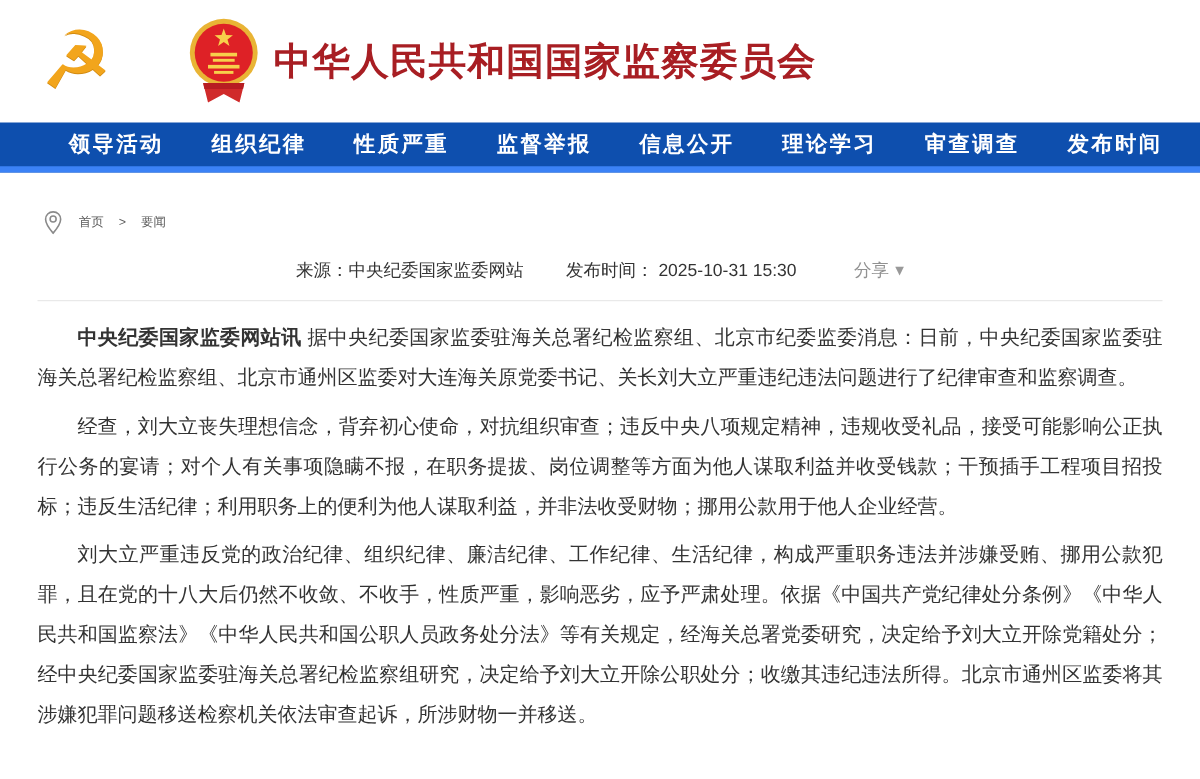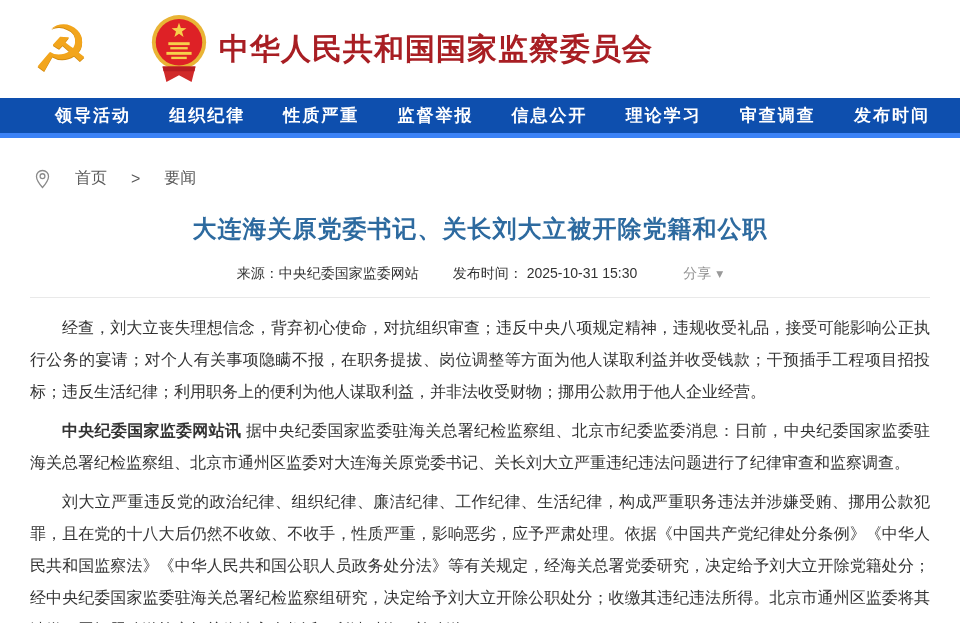--- a/index.html
+++ b/index.html
@@ -35,21 +35,21 @@
     padding:0 30px 0 55px;
   }
   .nav-item {
     color:#fff; font-weight:bold; font-size:17px;
     letter-spacing:2px; cursor:pointer; white-space:nowrap;
   }
 
   
   .breadcrumb {
     margin:30px 0 0 34px; display:flex; align-items:center;
-    font-size:16px; color:#595959; gap:24px;
+    font-size:10px; color:#595959; gap:12px;
   }
   .crumb { cursor:pointer; }
   .crumb-sep { color:#595959; }
   .pin-icon svg { display:block; }
 
   
   .article { width:900px; margin:0 auto; }
   .article-title {
     text-align:center; color:#2d6a9f;
     font-size:24px; font-weight:bold;
@@ -116,30 +116,29 @@
       <path d="M12 2 C7 2 3.5 5.8 3.5 10.3 C3.5 16 12 26 12 26 C12 26 20.5 16 20.5 10.3 C20.5 5.8 17 2 12 2 Z" fill="none" stroke="#8a8a8a" stroke-width="1.8"></path>
       <circle cx="12" cy="10" r="3.4" fill="none" stroke="#8a8a8a" stroke-width="1.8"></circle>
     </svg>
   </span>
   <span class="crumb">首页</span>
   <span class="crumb-sep">&gt;</span>
   <span class="crumb">要闻</span>
 </div>
 
 <div class="article">
-  <div class="article-title">大连海关原党委书记、关长刘大立被开除党籍和公职</div>
 
   <div class="article-meta">
     <span class="meta-source">来源：中央纪委国家监委网站</span>
     <span class="meta-time">发布时间：  2025-10-31 15:30</span>
     <span class="meta-share">
       <span>分享</span>
       <span class="share-arrow">▼</span>
     </span>
   </div>
 
   <div class="article-body">
+    <p><span class="lead-bold">中央纪委国家监委网站讯</span><span> 据中央纪委国家监委驻海关总署纪检监察组、北京市纪委监委消息：日前，中央纪委国家监委驻海关总署纪检监察组、北京市通州区监委对大连海关原党委书记、关长刘大立严重违纪违法问题进行了纪律审查和监察调查。</span></p>
     <p>经查，刘大立丧失理想信念，背弃初心使命，对抗组织审查；违反中央八项规定精神，违规收受礼品，接受可能影响公正执行公务的宴请；对个人有关事项隐瞒不报，在职务提拔、岗位调整等方面为他人谋取利益并收受钱款；干预插手工程项目招投标；违反生活纪律；利用职务上的便利为他人谋取利益，并非法收受财物；挪用公款用于他人企业经营。</p>
-    <p><span class="lead-bold">中央纪委国家监委网站讯</span><span> 据中央纪委国家监委驻海关总署纪检监察组、北京市纪委监委消息：日前，中央纪委国家监委驻海关总署纪检监察组、北京市通州区监委对大连海关原党委书记、关长刘大立严重违纪违法问题进行了纪律审查和监察调查。</span></p>
     <p>刘大立严重违反党的政治纪律、组织纪律、廉洁纪律、工作纪律、生活纪律，构成严重职务违法并涉嫌受贿、挪用公款犯罪，且在党的十八大后仍然不收敛、不收手，性质严重，影响恶劣，应予严肃处理。依据《中国共产党纪律处分条例》《中华人民共和国监察法》《中华人民共和国公职人员政务处分法》等有关规定，经海关总署党委研究，决定给予刘大立开除党籍处分；经中央纪委国家监委驻海关总署纪检监察组研究，决定给予刘大立开除公职处分；收缴其违纪违法所得。北京市通州区监委将其涉嫌犯罪问题移送检察机关依法审查起诉，所涉财物一并移送。</p>
 
   </div>
 </div>
 
 </body></html>

